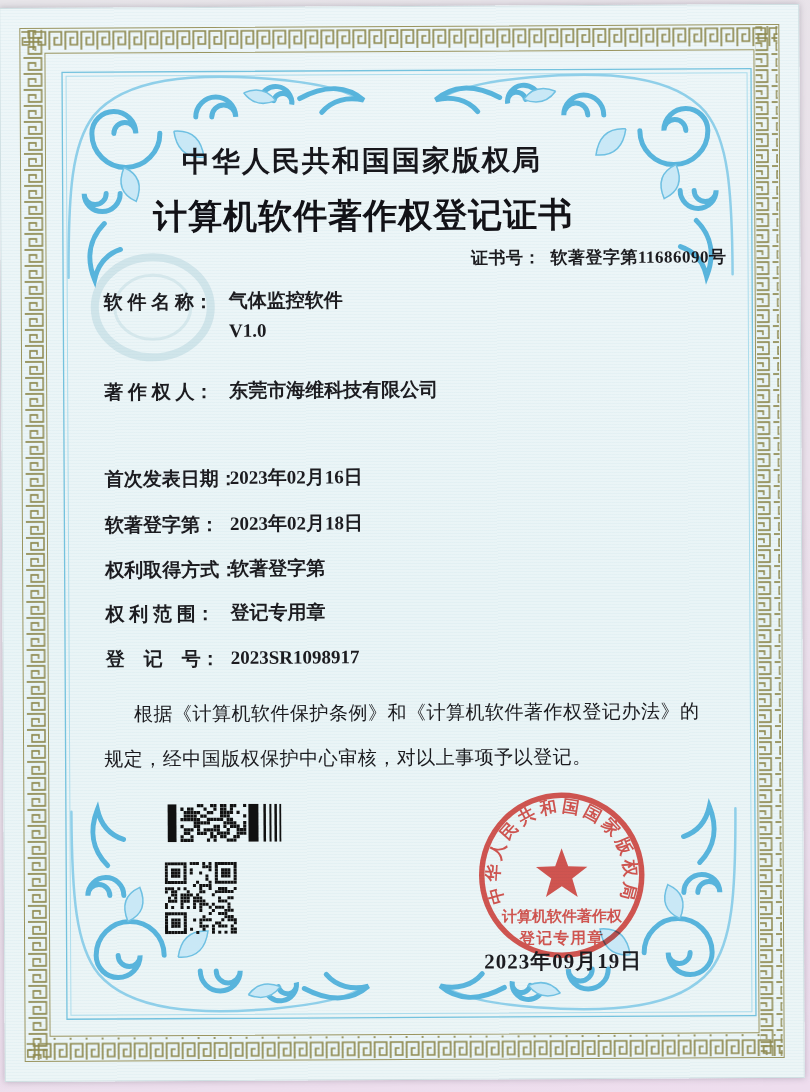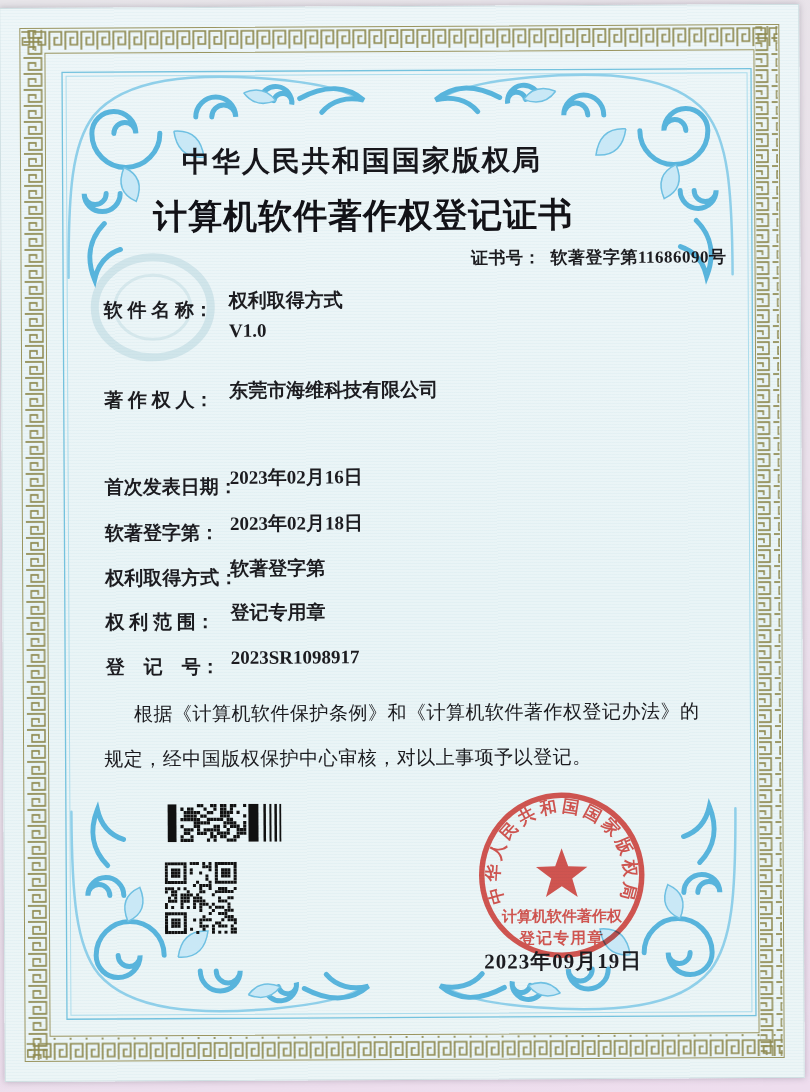--- a/index.html
+++ b/index.html
@@ -15,21 +15,21 @@
       linear-gradient(180deg,#eef6f8 0%,#e9f4f6 55%,#ecf5f6 100%);
     transform:rotate(-0.3deg);
     box-shadow:0 0 6px rgba(90,80,100,0.35);
   }
   .deco{position:absolute;left:0;top:0;}
   .abs{position:absolute;white-space:nowrap;color:#1c1c20;}
   .issuer{left:0;top:136px;width:724px;text-align:center;font-size:28px;font-weight:700;letter-spacing:2px;color:#17171c;}
   .cert-title{left:0;top:187px;width:726px;text-align:center;font-size:34px;font-weight:700;letter-spacing:1px;color:#121217;}
   .certno{left:0;top:241px;width:726px;text-align:right;font-size:17px;font-weight:700;letter-spacing:0.5px;}
   .frow{font-size:19px;font-weight:700;line-height:26px;}
-  .frow .lab{position:absolute;left:103px;top:9px;}
+  .frow .lab{position:absolute;left:103px;top:1px;}
   .frow .val{position:absolute;left:228px;top:0;}
   .stmt{font-size:19px;font-weight:400;letter-spacing:0.5px;color:#1a1a1e;}
   .date{left:459px;top:942px;width:200px;text-align:center;font-size:21px;font-weight:700;letter-spacing:1px;}
   .f-mid{stroke:#58b4dc;stroke-width:5;fill:none;stroke-linecap:round;}
   .f-thin{stroke:#8fcfe9;stroke-width:2.5;fill:none;stroke-linecap:round;}
   .f-leaf{fill:#c9e8f6;stroke:#6fc0e2;stroke-width:1.5;}
   .seal-text{fill:#e04a44;font-weight:700;font-family:"Liberation Serif","DejaVu Serif",serif;}
 </style>
 </head>
 <body>
@@ -80,21 +80,21 @@
       <ellipse cx="152" cy="300" rx="38" ry="32" fill="none" stroke="rgba(140,185,200,0.22)" stroke-width="3"></ellipse>
     </g>
   </svg>
 
   <div class="abs issuer">中华人民共和国国家版权局</div>
   <div class="abs cert-title">计算机软件著作权登记证书</div>
   <div class="abs certno"><span>证书号：</span>&nbsp;&nbsp;<span>软著登字第11686090号</span></div>
 
   <div class="abs frow" style="top:281px;left:0;width:100%;">
     <span class="lab">软 件 名 称：</span>
-    <span class="val">权利取得方式</span>
+    <span class="val">气体监控软件</span>
   </div>
   <div class="abs frow" style="top:311px;left:0;width:100%;">
     <span class="val">V1.0</span>
   </div>
   <div class="abs frow" style="top:371px;left:0;width:100%;">
     <span class="lab">著 作 权 人：</span>
     <span class="val">东莞市海维科技有限公司</span>
   </div>
   <div class="abs frow" style="top:458px;left:0;width:100%;">
     <span class="lab">首次发表日期：</span>

